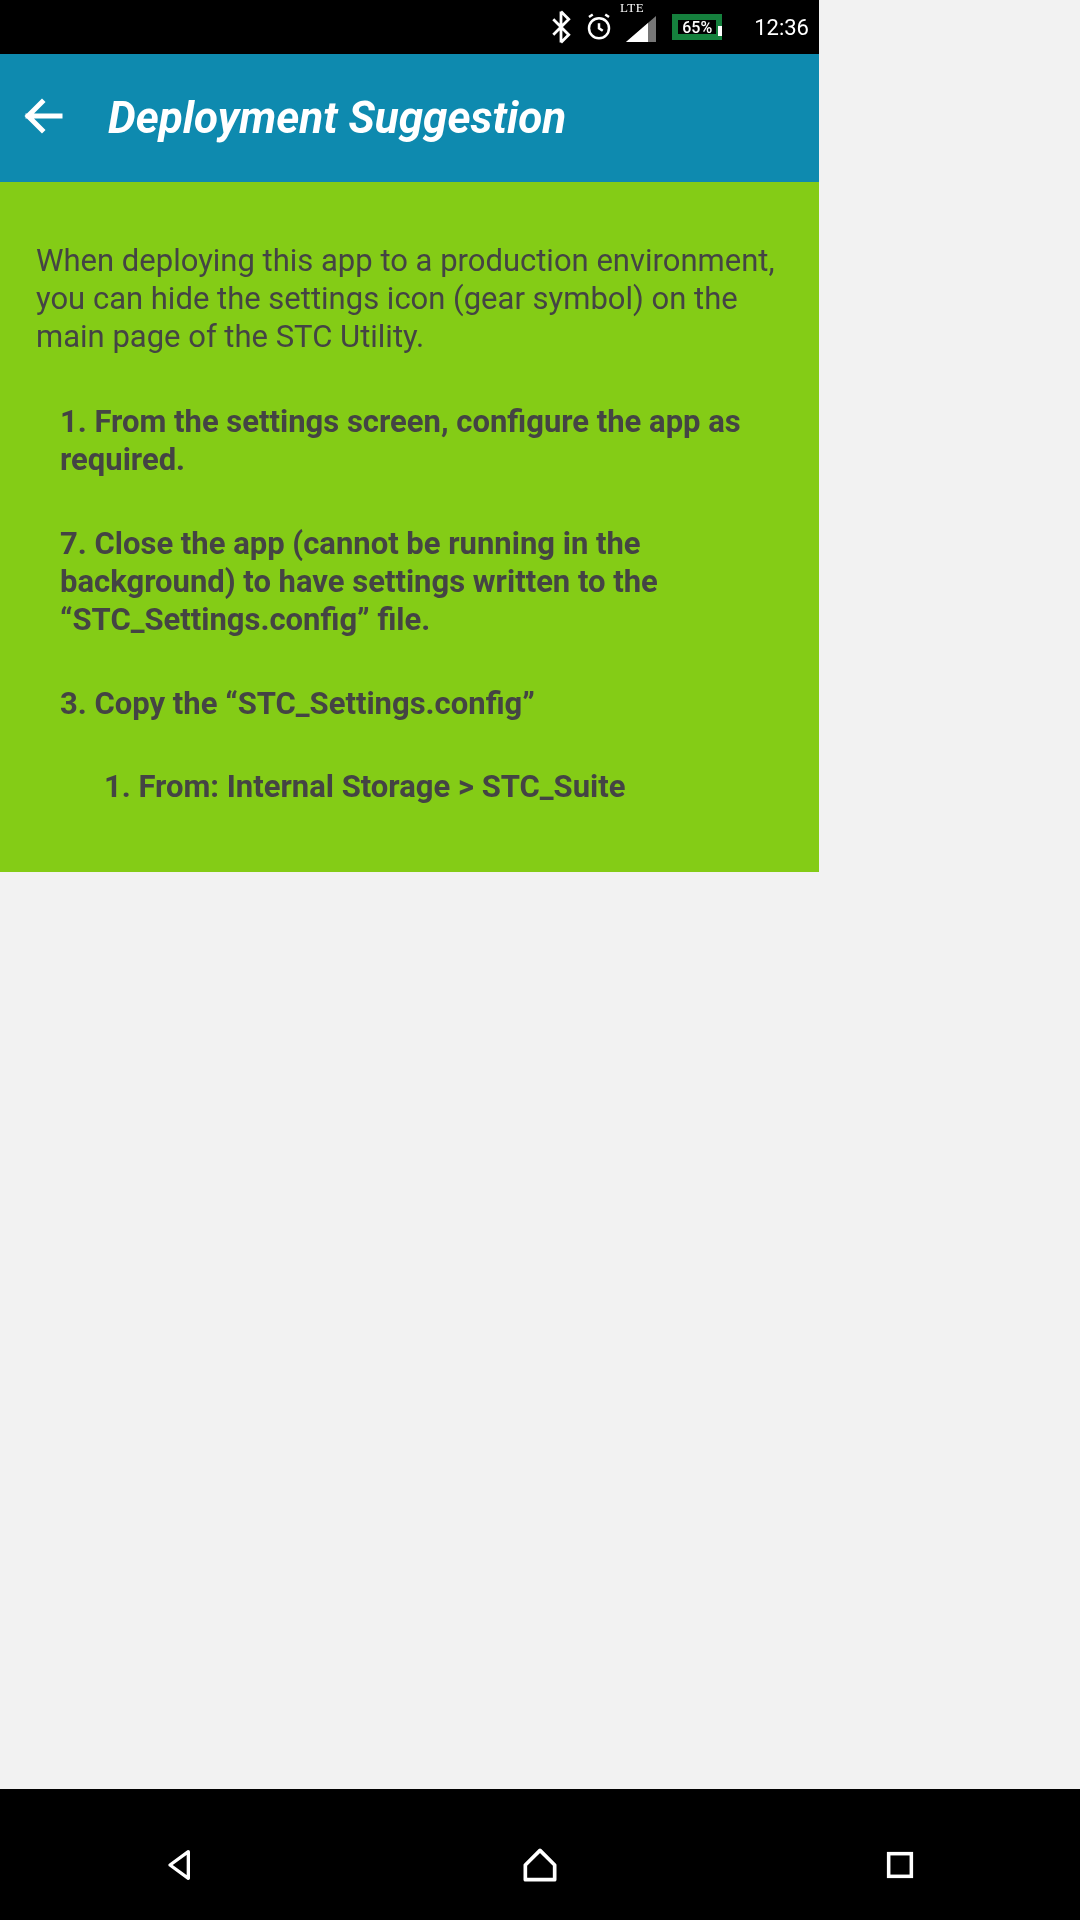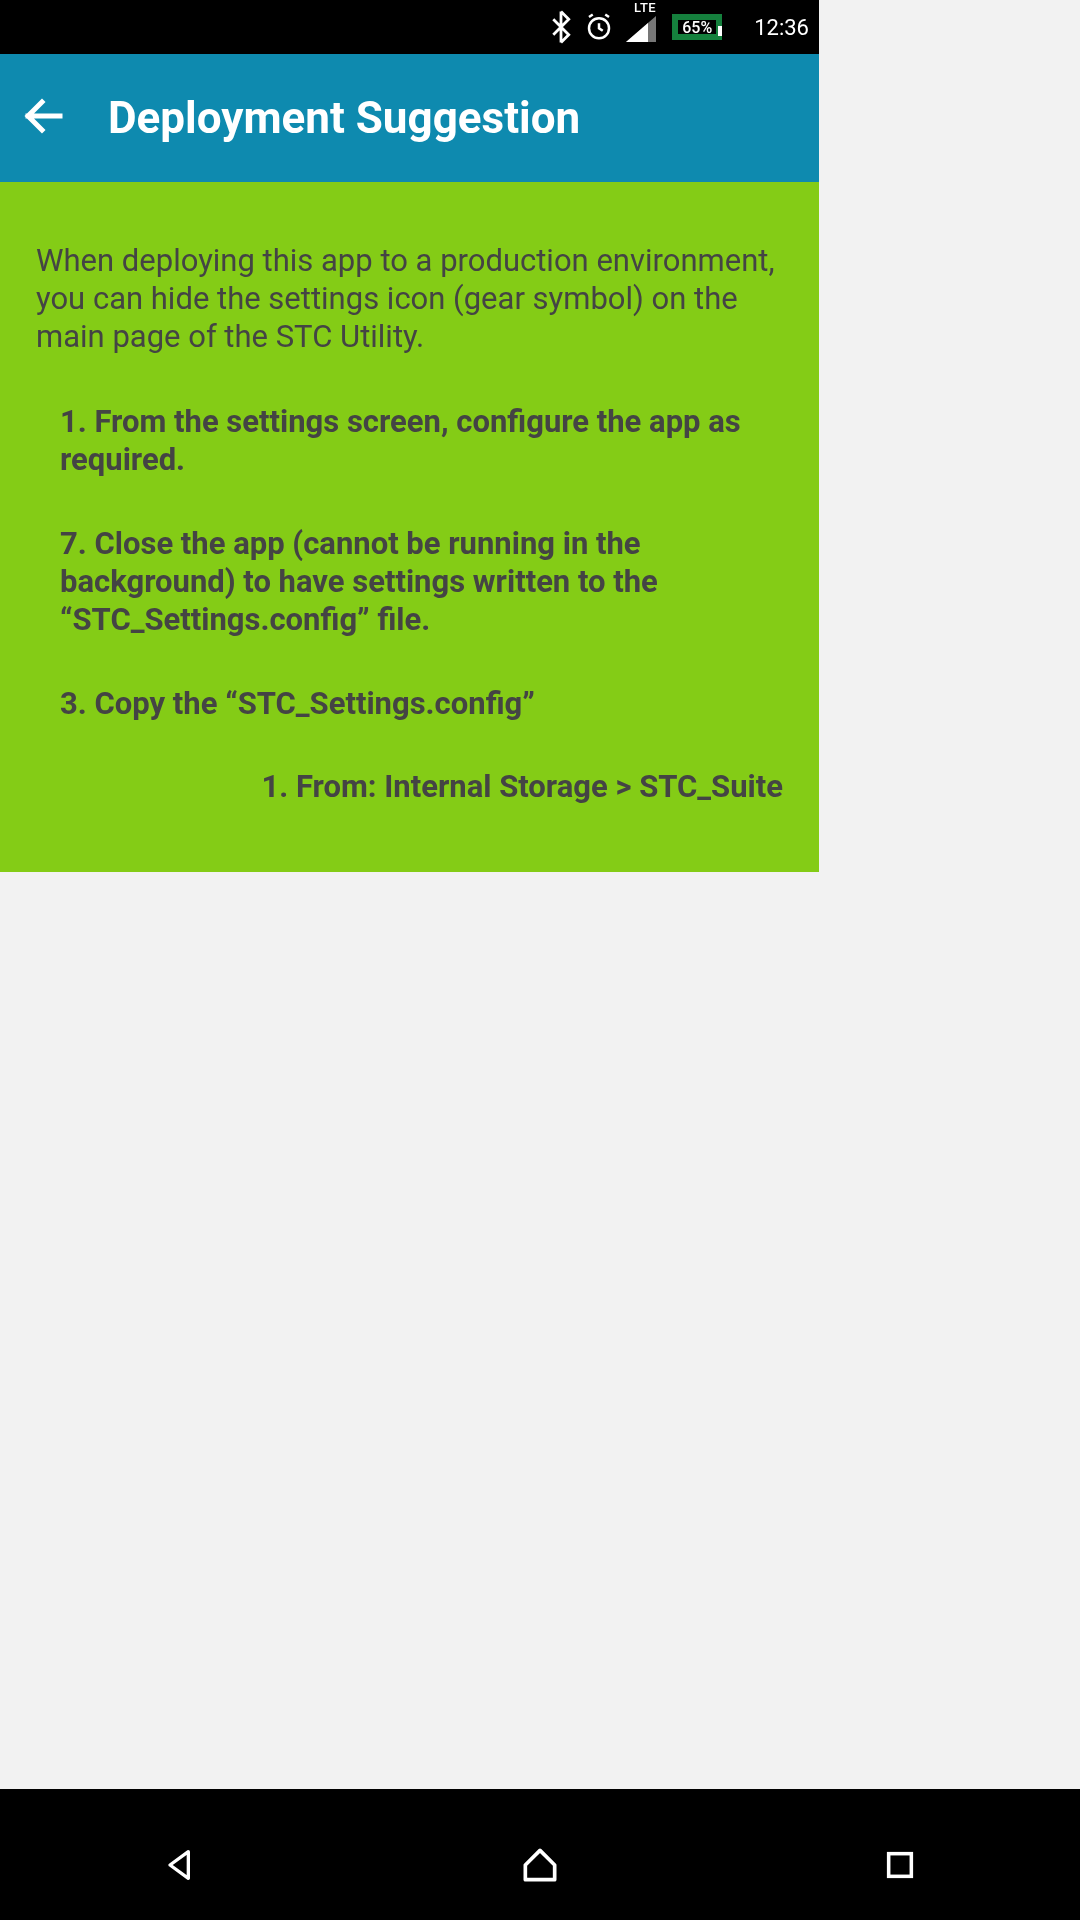--- a/index.html
+++ b/index.html
@@ -36,49 +36,50 @@
     width: 0; height: 0;
     border-left: 30px solid transparent;
     border-bottom: 26px solid #777;
   }
   .status-bar .signal .tri-fill {
     position: absolute; bottom: 0; left: 0;
     width: 0; height: 0;
     border-left: 22px solid transparent;
     border-bottom: 19px solid #fff;
   }
-  .status-bar .lte { font-size: 13px; font-weight: 500; letter-spacing: 0.5px; position: absolute; top: -12px; right: 4px; }
+  .status-bar .lte { font-size: 13px; font-weight: 500; letter-spacing: 0.5px; position: absolute; top: -12px; right: 16px; font-family: Liberation Serif, serif; }
   .status-bar .alarm-icon svg, .status-bar .bt-icon svg { display:block; }
   .status-bar .clock { font-size: 22px; font-weight: 400; margin-left: 20px; }
 
   
   .app-bar {
     height: 128px;
     background: #0e8aaf;
     box-shadow: 0 4px 6px rgba(0,0,0,0.25);
     display: flex;
     align-items: center;
     padding: 0 20px;
     gap: 40px;
+    font-style: italic;
   }
   .app-bar .back { color: #fff; }
   .app-bar .title { color: #fff; font-size: 44px; font-weight: 700; }
 
   
   .content {
     background: #84cc16;
     padding: 60px 36px 20px 36px;
     color: #444;
     font-size: 31px;
     line-height: 1.22;
   }
   .content p.intro { margin-bottom: 48px; }
   ol.steps { list-style: none; padding-left: 24px; font-weight: bold; }
   ol.steps > li { margin-bottom: 46px; }
-  ol.sub { list-style: none; padding-left: 44px; margin-top: 46px; text-align: right; }
+  ol.sub { list-style: none; padding-left: 44px; margin-top: 46px; }
   ol.sub > li { margin-bottom: 46px; }
 
   
   .nav-bar {
     position: absolute;
     bottom: 0; left: 0; right: 0;
     height: 111px;
     background: #000;
     display: flex;
     justify-content: space-around;

